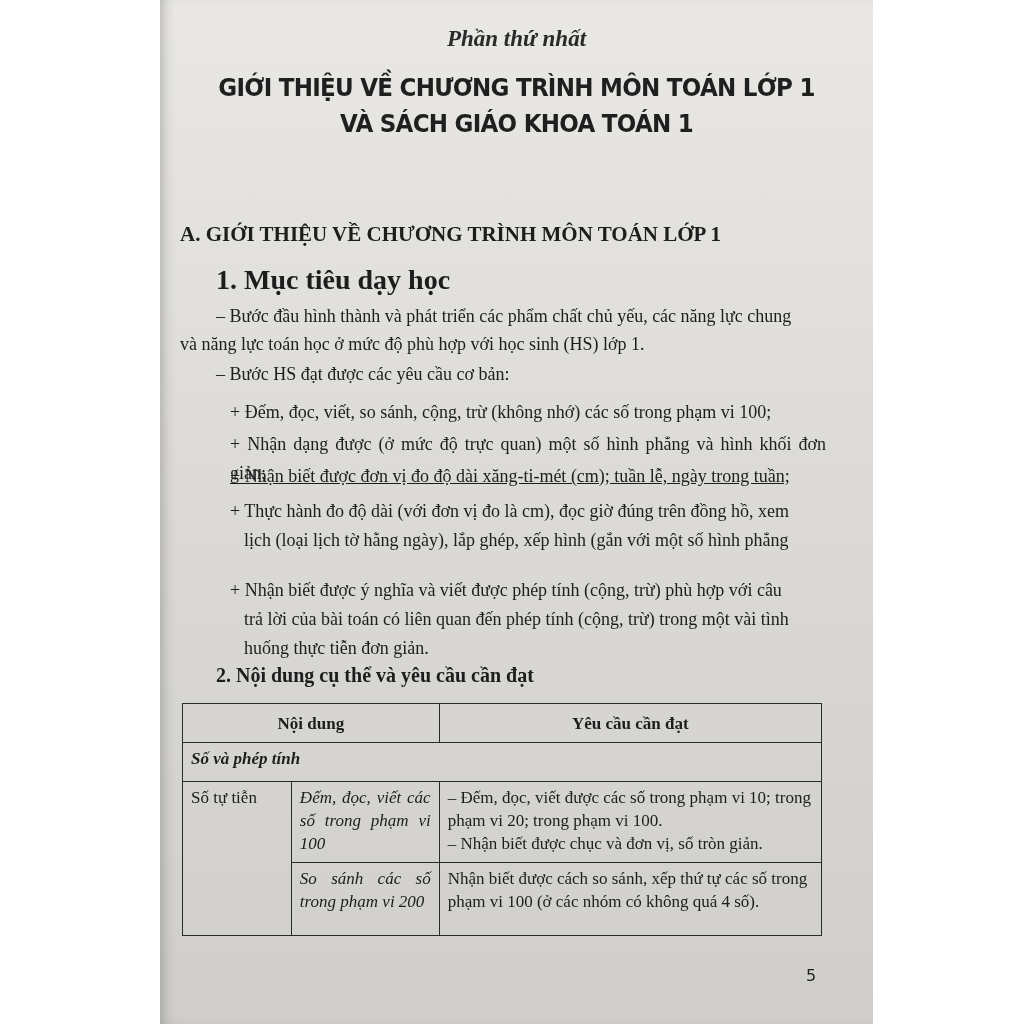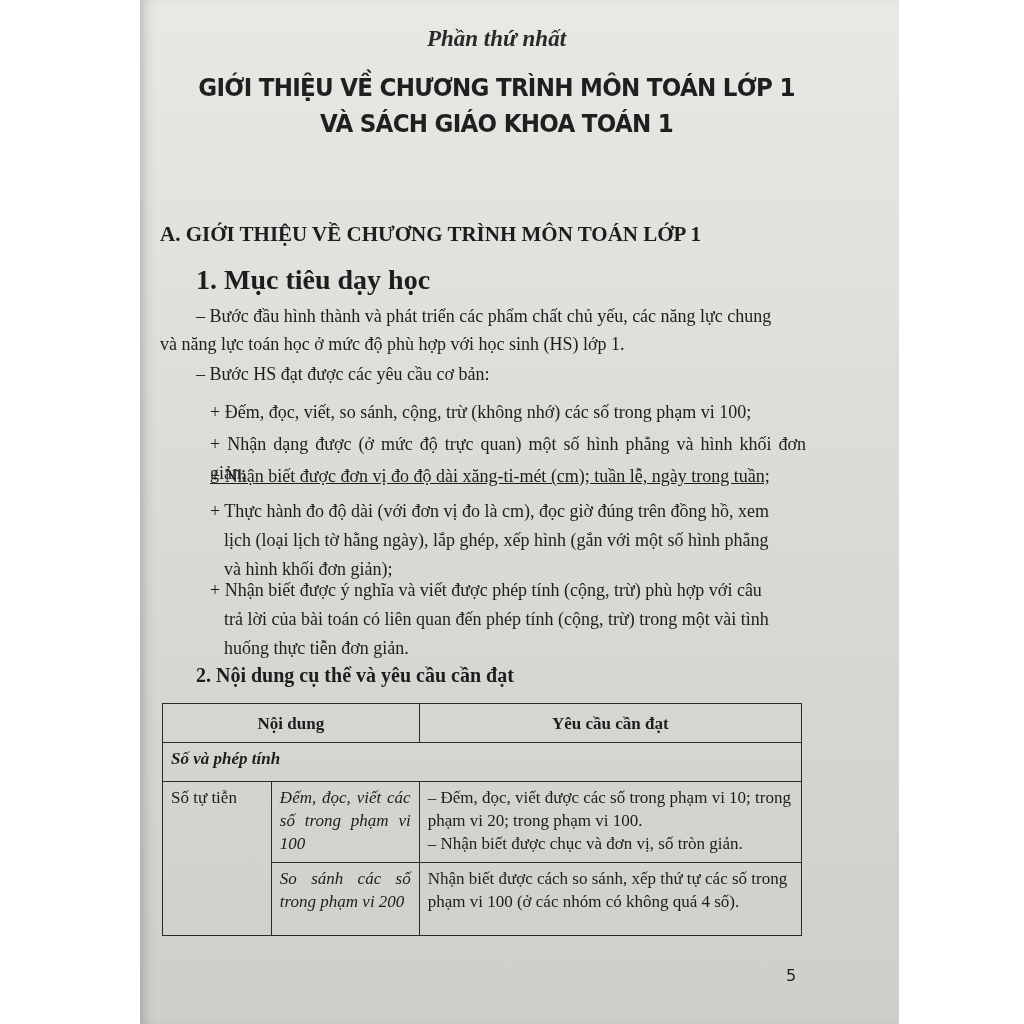--- a/index.html
+++ b/index.html
@@ -5,29 +5,28 @@
   html, body {
     margin: 0;
     padding: 0;
     width: 1024px;
     height: 1024px;
     background: #ffffff;
     overflow: hidden;
   }
   .page {
     position: absolute;
-    left: 140px;
+    left: 160px;
     top: 0;
     width: 713px;
     height: 1024px;
     background: linear-gradient(180deg, #e9e8e5 0%, #dcdbd7 45%, #cfceca 100%);
     box-shadow: inset 10px 0 14px -8px rgba(0,0,0,0.25);
     font-family: "Liberation Serif", serif;
     color: #1d1d1d;
-    padding-left: 46px;
   }
   .part-title {
     position: absolute;
     top: 26px;
     left: 0;
     width: 713px;
     text-align: center;
     font-style: italic;
     font-weight: bold;
     font-size: 23px;
@@ -159,21 +158,20 @@
     <span>+ Nhận dạng được (ở mức độ trực quan) một số hình phẳng và hình khối đơn giản;</span>
   </div>
 
   <div class="plus-item" style="top:462px;text-decoration:underline;">
     <span>+ Nhận biết được đơn vị đo độ dài xăng-ti-mét (cm); tuần lễ, ngày trong tuần;</span>
   </div>
 
   <div class="plus-item" style="top:497px;">
     <span style="display:block;">+ Thực hành đo độ dài (với đơn vị đo là cm), đọc giờ đúng trên đồng hồ, xem</span>
     <span class="cont">lịch (loại lịch tờ hằng ngày), lắp ghép, xếp hình (gắn với một số hình phẳng</span>
-    <span class="cont">và hình khối đơn giản);</span>
   </div>
 
   <div class="plus-item" style="top:576px;">
     <span style="display:block;">+ Nhận biết được ý nghĩa và viết được phép tính (cộng, trừ) phù hợp với câu</span>
     <span class="cont">trả lời của bài toán có liên quan đến phép tính (cộng, trừ) trong một vài tình</span>
     <span class="cont">huống thực tiễn đơn giản.</span>
   </div>
 
   <div class="sub-2">2. Nội dung cụ thể và yêu cầu cần đạt</div>
 

